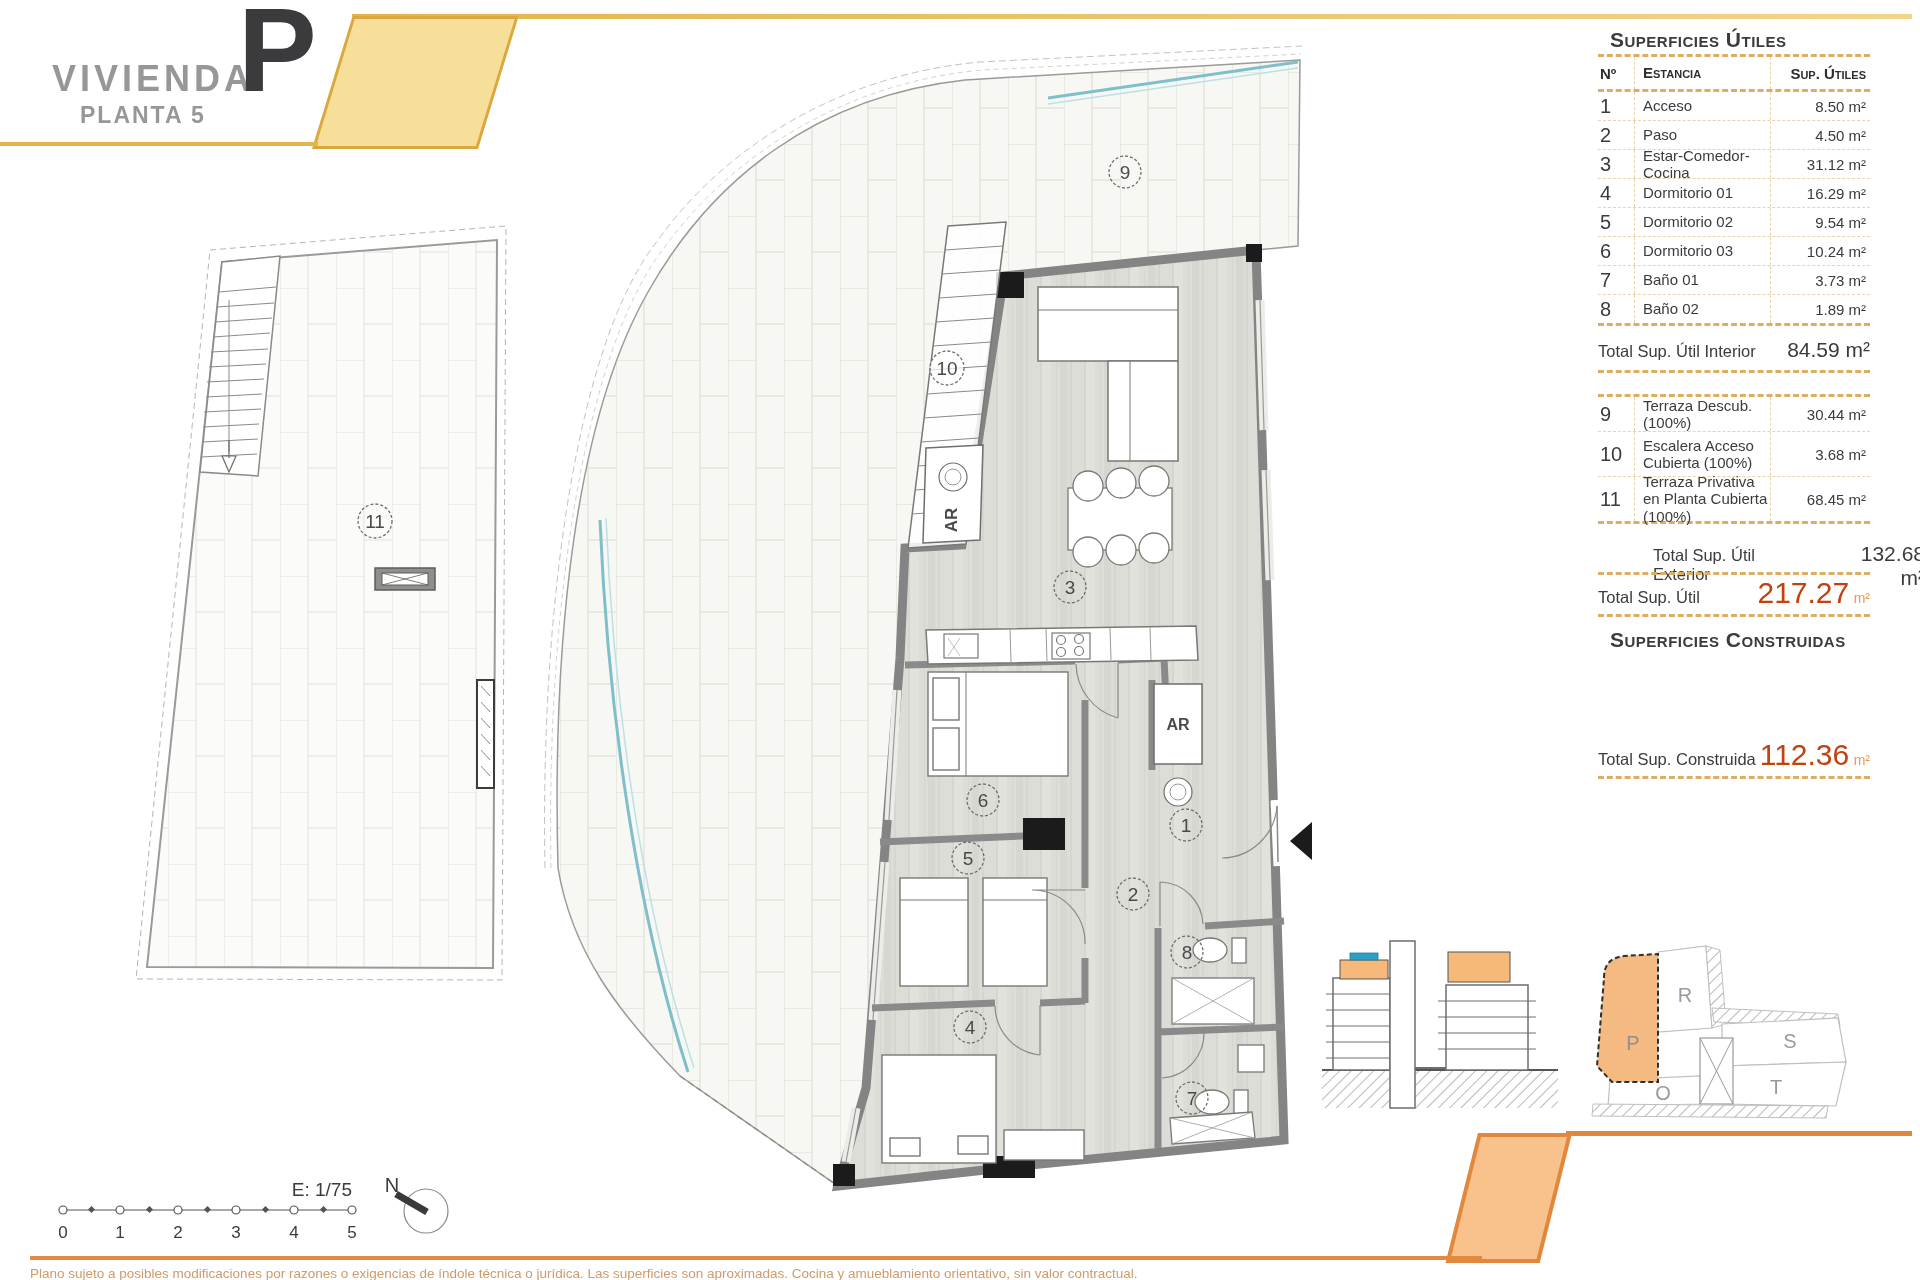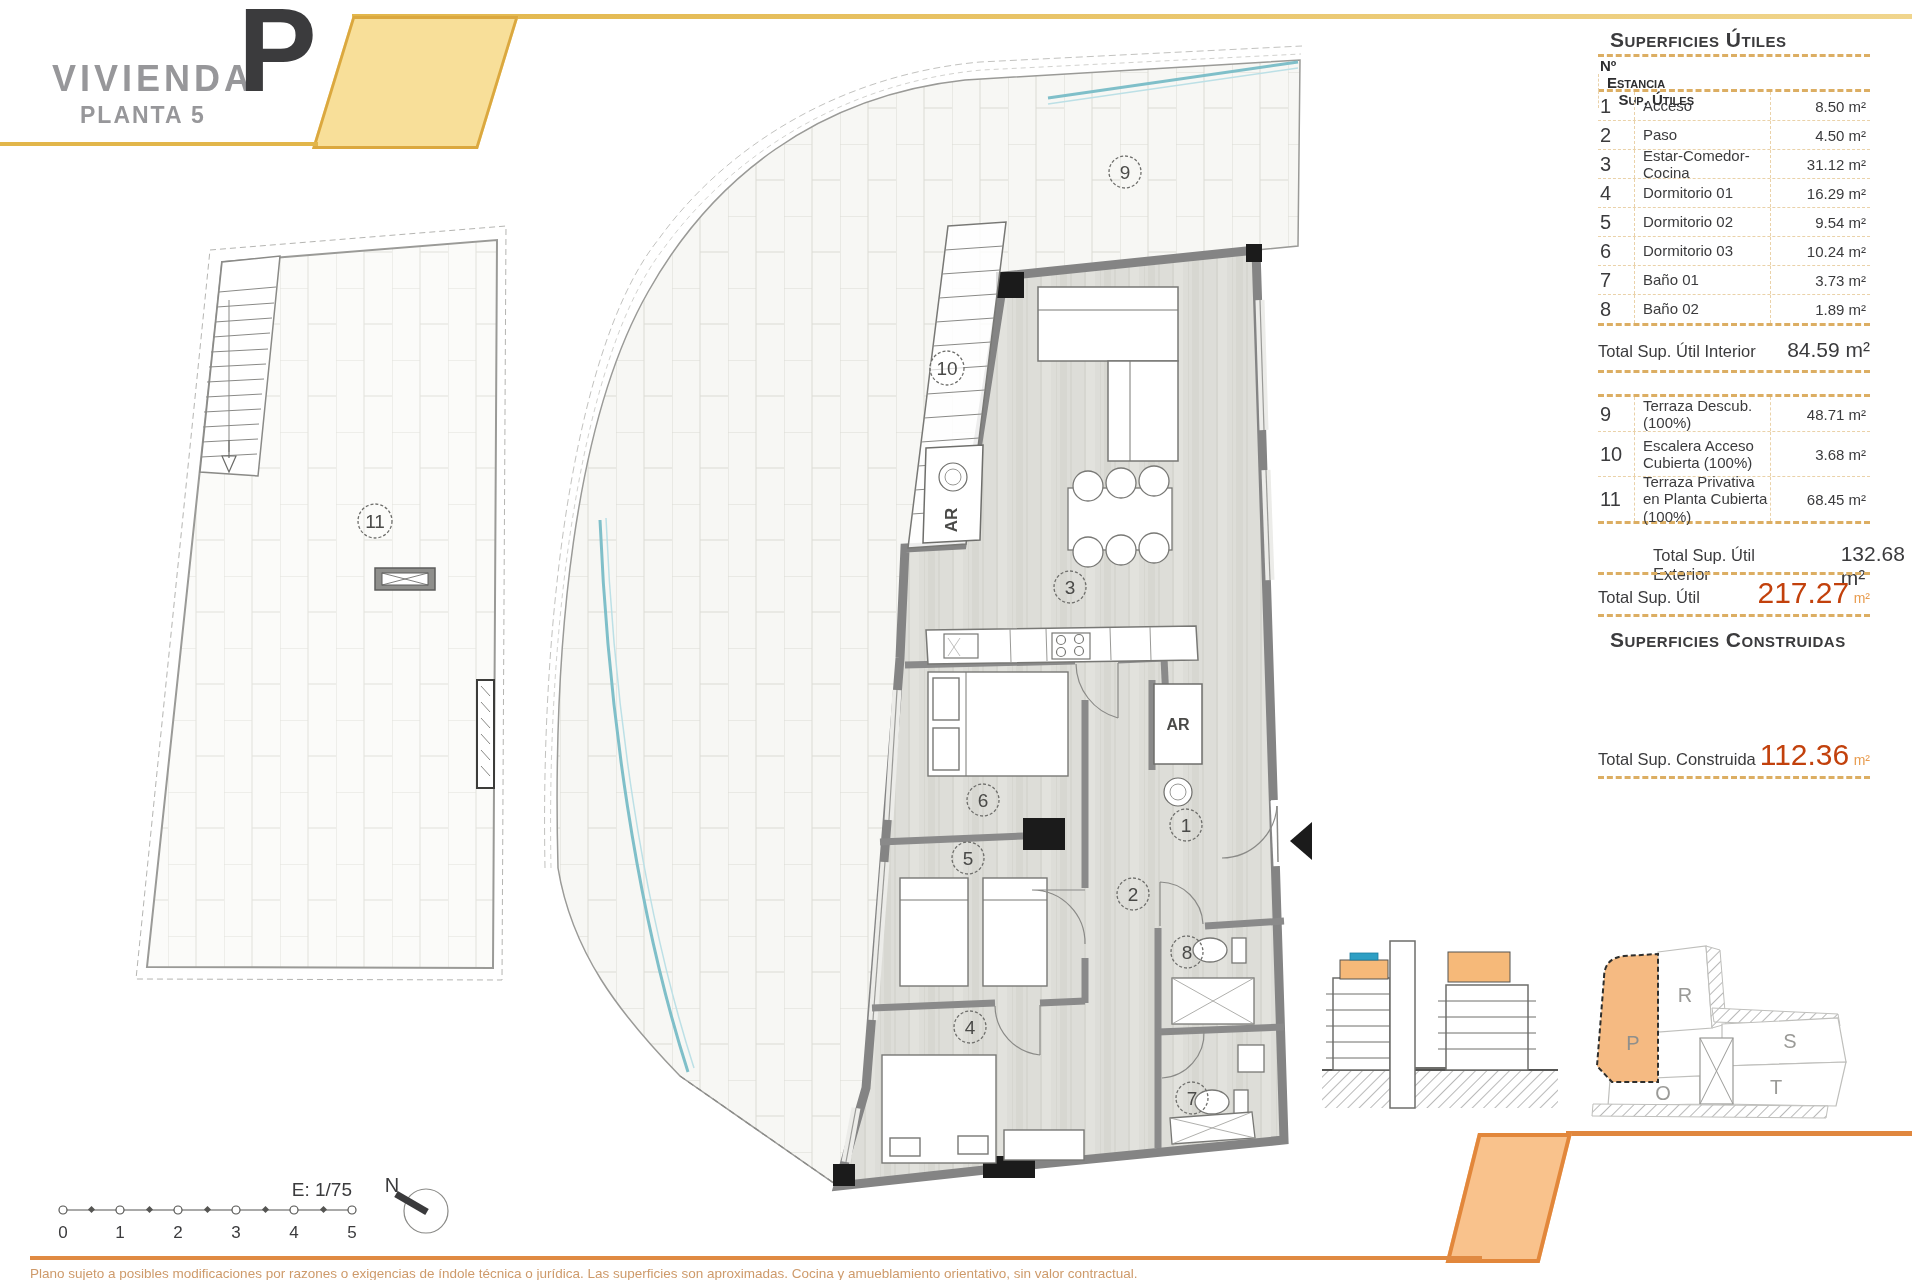--- a/index.html
+++ b/index.html
@@ -23,21 +23,21 @@
   .tbl{display:flex;flex-direction:column;border-top:3px dashed #DCAE63;border-bottom:3px dashed #DCAE63;}
   .trow{display:flex;border-bottom:1px dashed #EAD2A9;}
   .trow:last-child{border-bottom:none;}
   .trow.hdr{border-bottom:3px dashed #DCAE63;}
   .cell-num{width:34px;font-size:20px;color:#3B3B3D;display:flex;align-items:center;padding-left:2px;}
   .cell-room{flex:1;font-size:15px;color:#3B3B3D;display:flex;align-items:center;padding-left:8px;border-left:1px dashed #EAD2A9;line-height:1.15;}
   .cell-area{width:95px;border-left:1px dashed #EAD2A9;font-size:15px;color:#3B3B3D;display:flex;align-items:center;justify-content:flex-end;padding-right:4px;}
   .hdr .cell-num,.hdr .cell-room,.hdr .cell-area{font-weight:bold;font-size:15px;font-variant:small-caps;color:#2E2E30;}
   .total-line{display:flex;justify-content:space-between;align-items:baseline;}
   .tl-label{font-size:16.5px;color:#3B3B3D;}
-  .tl-value{font-size:21px;color:#3B3B3D;}
+  .tl-value{font-size:21px;color:#3B3B3D;text-align:right;}
   .tl-big{font-size:30px;color:#c2410c;}
   .tl-unit{font-size:14px;color:#E89B4D;}
   .dashline{border-top:3px dashed #DCAE63;height:0;}
   .ctbl{display:flex;flex-direction:column;border-top:3px dashed #DCAE63;border-bottom:3px dashed #DCAE63;}
   .crow{display:flex;height:27px;border-bottom:1px dashed #EAD2A9;}
   .crow:last-child{border-bottom:none;}
   .crow .lab{flex:1;font-size:15px;color:#3B3B3D;display:flex;align-items:center;}
   .crow .val{width:88px;border-left:1px dashed #EAD2A9;font-size:15px;color:#3B3B3D;display:flex;align-items:center;justify-content:flex-end;padding-right:4px;}
   svg text{font-family:"Liberation Sans",sans-serif;}
 </style>
@@ -377,21 +377,21 @@
   <div class="abs line-top"></div>
   <div class="abs pgram-top"></div>
   <div class="abs line-under-title"></div>
   <div class="abs brand-title">VIVIENDA</div>
   <div class="abs brand-floor">PLANTA 5</div>
   <div class="abs brand-letter">P</div>
 
   <div class="abs panel-title sc" style="left:1598px;top:28px;">Superficies Útiles</div>
 
   <div class="abs tbl" style="left:1598px;top:54px;width:272px;">
-    <div class="trow hdr" style="height:32px;flex-direction:column;">
+    <div class="trow hdr" style="height:32px;">
       <div class="cell-num">Nº</div>
       <div class="cell-room">Estancia</div>
       <div class="cell-area">Sup. Útiles</div>
     </div>
     <div class="trow" style="height:28px;">
         <div class="cell-num">1</div>
         <div class="cell-room">Acceso</div>
         <div class="cell-area">8.50 m²</div>
       </div>
     <div class="trow" style="height:28px;">
@@ -434,21 +434,21 @@
   <div class="abs total-line" style="left:1598px;top:338px;width:272px;">
     <span class="tl-label">Total Sup. Útil Interior</span>
     <span class="tl-value">84.59 m²</span>
   </div>
   <div class="abs dashline" style="left:1598px;top:370px;width:272px;"></div>
 
   <div class="abs tbl" style="left:1598px;top:394px;width:272px;">
     <div class="trow" style="height:34px;">
         <div class="cell-num">9</div>
         <div class="cell-room">Terraza Descub.(100%)</div>
-        <div class="cell-area">48.71 m²</div>
+        <div class="cell-area">30.44 m²</div>
       </div>
     <div class="trow" style="height:44px;">
         <div class="cell-num">10</div>
         <div class="cell-room">Escalera Acceso Cubierta (100%)</div>
         <div class="cell-area">3.68 m²</div>
       </div>
     <div class="trow" style="height:44px;">
         <div class="cell-num">11</div>
         <div class="cell-room">Terraza Privativa en Planta Cubierta (100%)</div>
         <div class="cell-area">68.45 m²</div>

